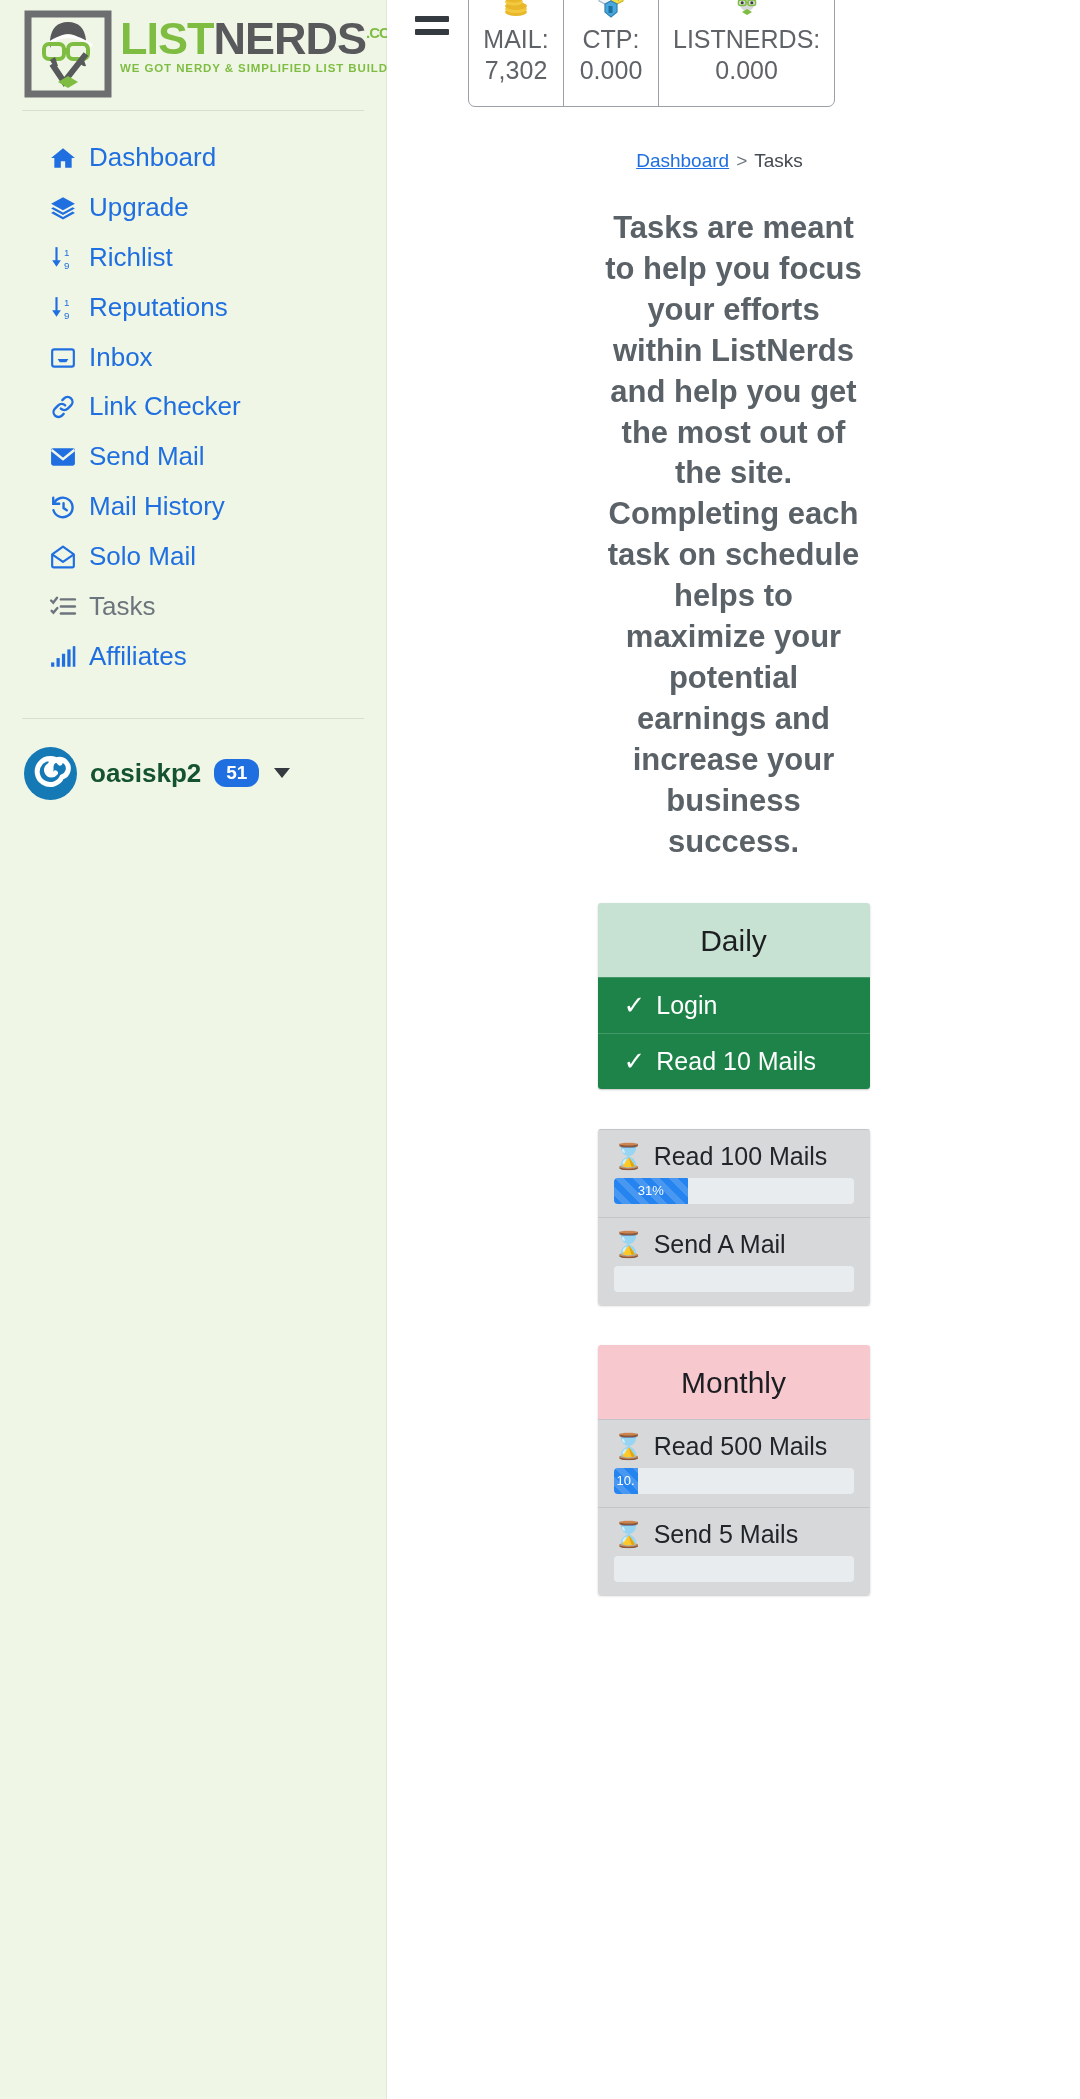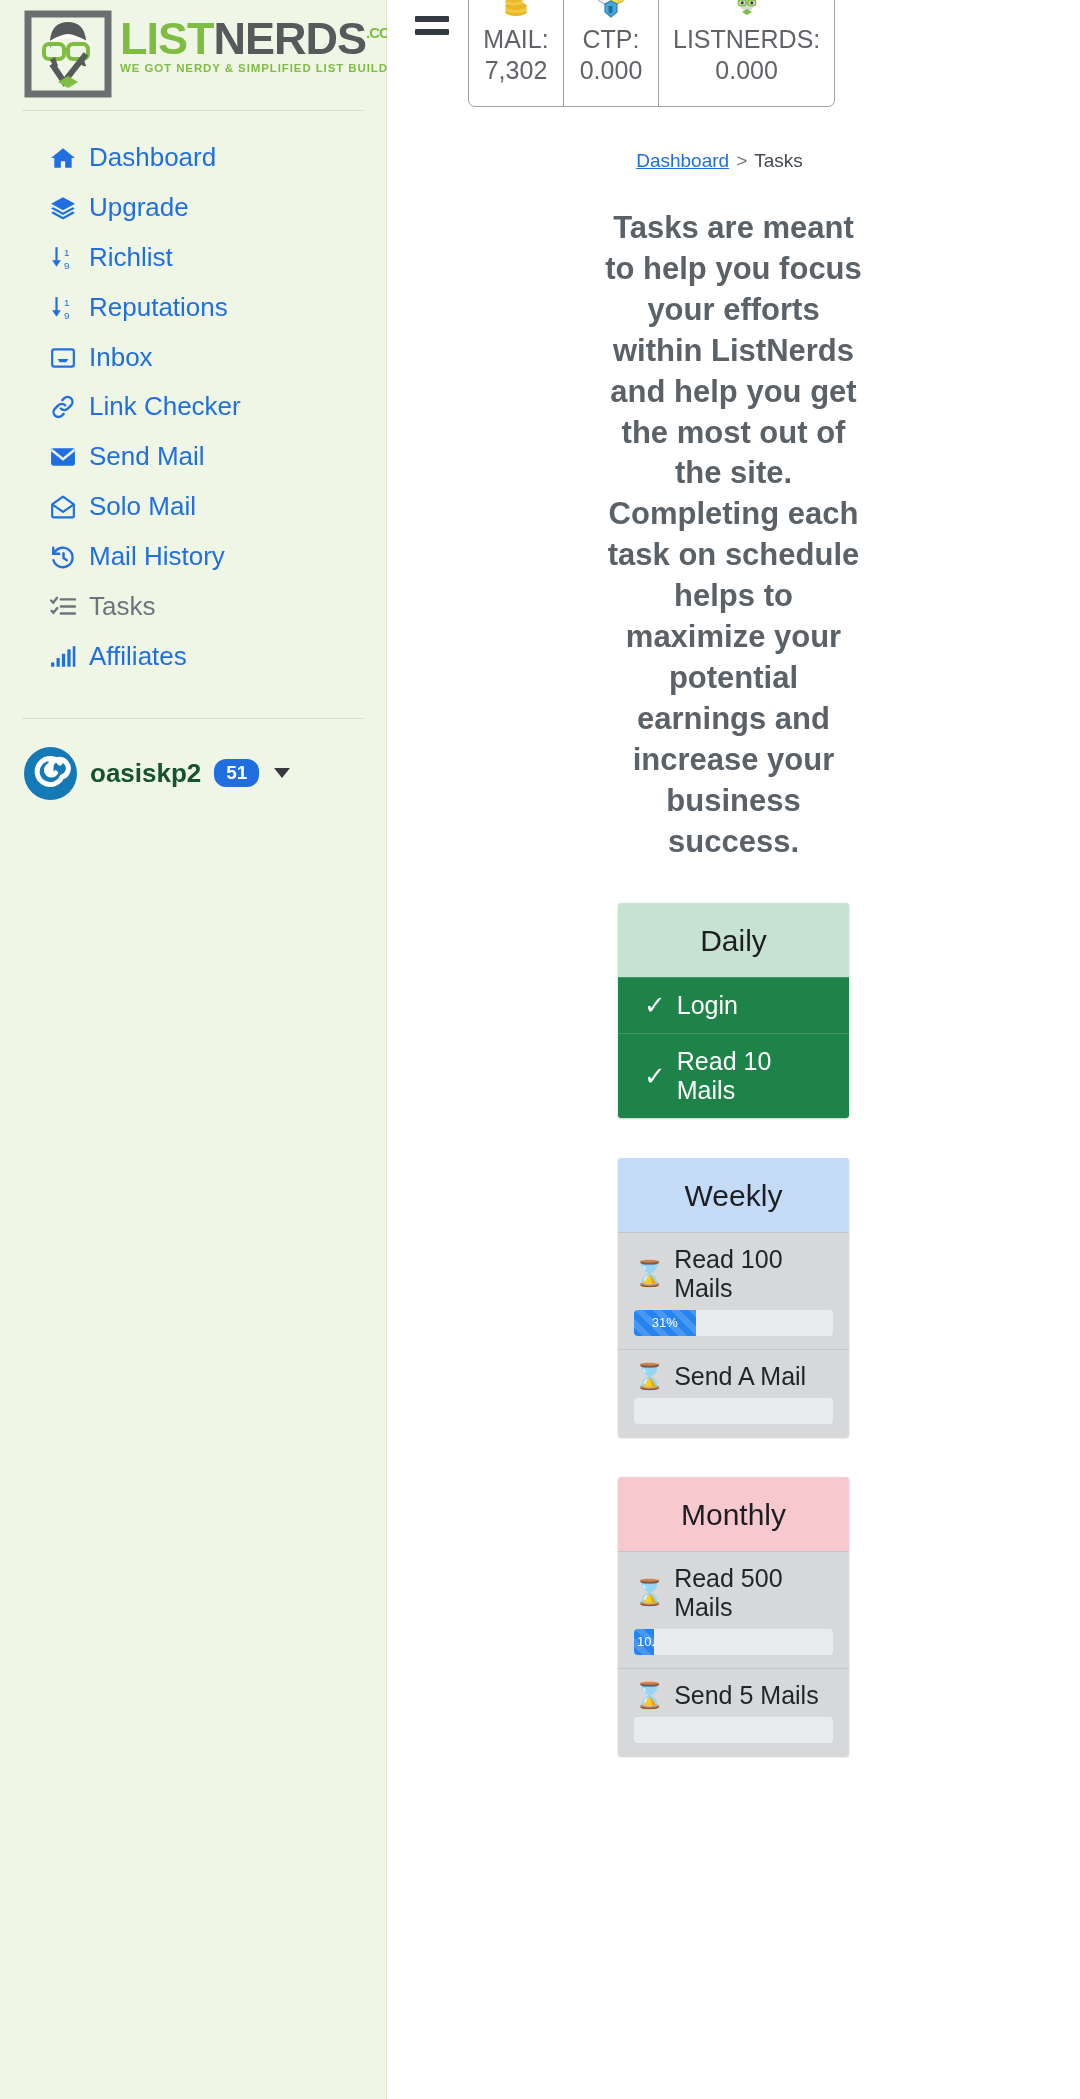--- a/index.html
+++ b/index.html
@@ -184,21 +184,21 @@
     width: 260px;
     text-align: center;
     font-size: 31px;
     line-height: 1.32;
     color: #5a6268;
     font-weight: bold;
   }
 
   .cards { margin-top: 40px; }
   .card {
-    width: 231px;
+    width: 272px;
     margin: 0 auto 40px auto;
     border-radius: 3px;
     overflow: hidden;
     box-shadow: 0 1px 2px rgba(0,0,0,.22);
   }
   .card-head {
     font-size: 30px;
     text-align: center;
     padding: 21px 0 19px 0;
     color: #1c1e21;
@@ -354,37 +354,37 @@
           <svg width="28" height="26" viewBox="0 0 24 24" fill="#1f6fe0">
               <rect x="1" y="4" width="22" height="16" rx="2"></rect>
               <path d="M1.5 5.5 L12 14 L22.5 5.5" fill="none" stroke="#f0f6e6" stroke-width="2.4"></path>
             </svg>
         </span>
         <span>Send Mail</span>
       </a>
 
       <a class="nav-item" href="#">
         <span class="nav-ico">
-          <svg width="28" height="26" viewBox="0 0 24 24" fill="none" stroke="#1f6fe0" stroke-width="2" stroke-linejoin="round">
-            <path d="M2 9.5 L12 2.5 L22 9.5 V20 a1.5 1.5 0 0 1 -1.5 1.5 h-17 A1.5 1.5 0 0 1 2 20 Z"></path>
-            <path d="M2 9.5 L12 16.5 L22 9.5"></path>
-          </svg>
-        </span>
-        <span>Solo Mail</span>
-      </a>
-
-      <a class="nav-item" href="#">
-        <span class="nav-ico">
           <svg width="28" height="26" viewBox="0 0 24 24" fill="none" stroke="#1f6fe0" stroke-width="2.2" stroke-linecap="round">
             <path d="M3.5 9 a9 9 0 1 1 -0.3 6"></path>
             <path d="M3 3.5 V9 h5.5"></path>
             <path d="M12.5 8.5 V13 l3 2"></path>
           </svg>
         </span>
         <span>Mail History</span>
+      </a>
+
+      <a class="nav-item" href="#">
+        <span class="nav-ico">
+          <svg width="28" height="26" viewBox="0 0 24 24" fill="none" stroke="#1f6fe0" stroke-width="2" stroke-linejoin="round">
+            <path d="M2 9.5 L12 2.5 L22 9.5 V20 a1.5 1.5 0 0 1 -1.5 1.5 h-17 A1.5 1.5 0 0 1 2 20 Z"></path>
+            <path d="M2 9.5 L12 16.5 L22 9.5"></path>
+          </svg>
+        </span>
+        <span>Solo Mail</span>
       </a>
 
       <a class="nav-item active" href="#">
         <span class="nav-ico">
           <svg width="28" height="26" viewBox="0 0 24 24" fill="none" stroke="#6c757d" stroke-width="2.2" stroke-linecap="round">
             <path d="M1 6 L3 8 L6.5 3.5"></path>
             <path d="M1.5 15.5 L3.2 17.2 L6.8 13"></path>
             <line x1="10" y1="5" x2="23" y2="5"></line>
             <line x1="10" y1="11.5" x2="23" y2="11.5"></line>
             <line x1="10" y1="18" x2="23" y2="18"></line>
@@ -497,21 +497,20 @@
           <span class="check">✓</span>
           <span>Login</span>
         </div>
         <div class="task-row done">
           <span class="check">✓</span>
           <span>Read 10 Mails</span>
         </div>
       </div>
 
       <div class="card">
-        <div class="card-head head-weekly">Weekly</div>
         <div class="task-row pend">
           <div class="task-label">
             <span class="hourglass">⌛</span>
             <span>Read 100 Mails</span>
           </div>
           <div class="progress">
             <div class="bar" style="width:31%">31%</div>
           </div>
         </div>
         <div class="task-row pend">

